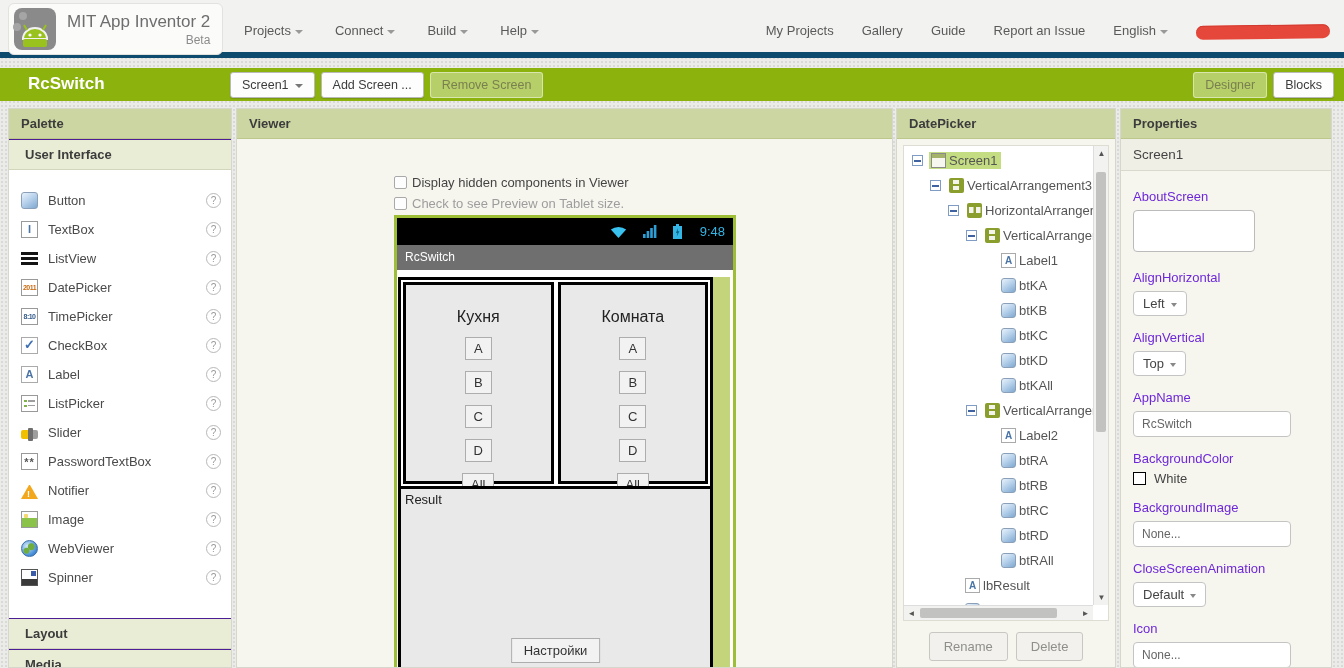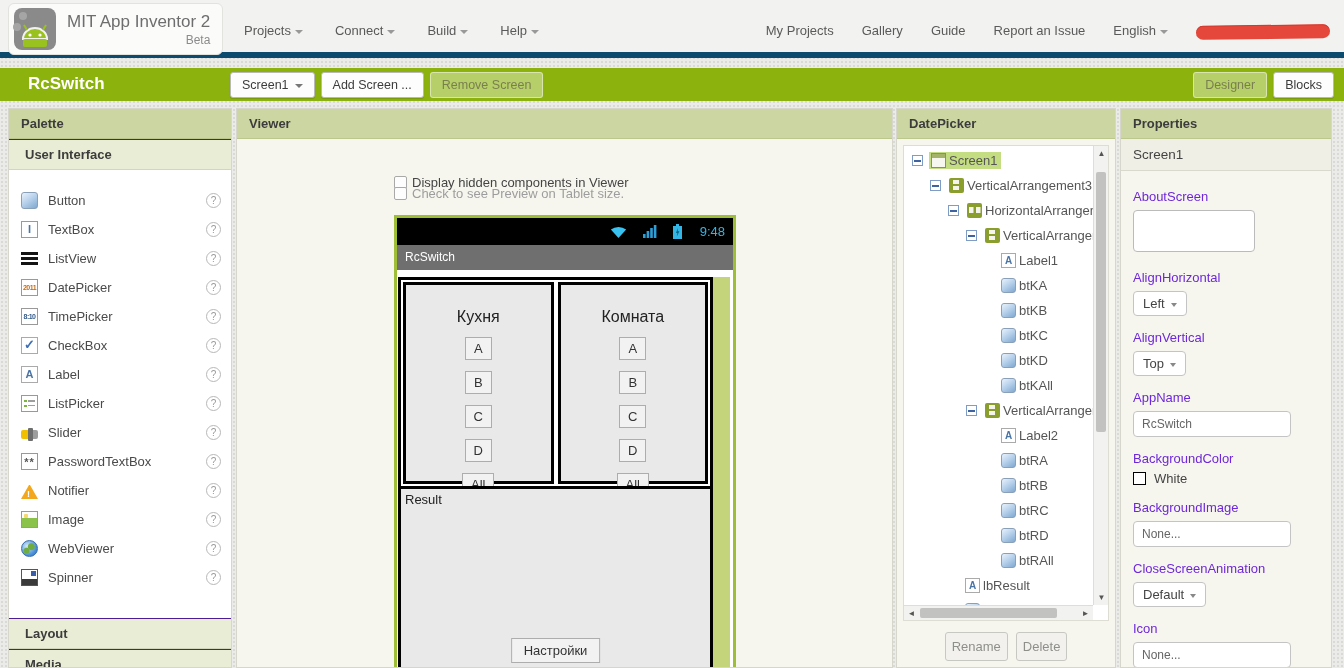--- a/index.html
+++ b/index.html
@@ -142,21 +142,21 @@
   .ti-label { background:#fff; border:1px solid #aaa; color:#4a74a5; font-weight:bold;
               font-size:10px; line-height:13px; text-align:center; }
   .ti-button { background:linear-gradient(145deg,#eaf2fb 0%,#b9d3ec 45%,#7fa8d0 100%);
                border:1px solid #8aa0b8; border-radius:3px; }
   .vscroll { position:absolute; right:0; top:0; bottom:15px; width:15px; background:#f2f2f0; border-left:1px solid #ddd; }
   .vscroll .thumb { position:absolute; left:2px; right:2px; top:26px; height:260px; background:#c2c2c0; border-radius:2px; }
   .hscroll { position:absolute; left:0; right:15px; bottom:0; height:15px; background:#f2f2f0; border-top:1px solid #ddd; }
   .hscroll .thumb { position:absolute; top:2px; bottom:2px; left:16px; right:36px; background:#c2c2c0; border-radius:2px; }
   .sarrow { position:absolute; color:#555; font-size:8px; line-height:15px; width:15px; text-align:center; cursor:pointer; }
   .comp-btns { display:flex; justify-content:center; gap:8px; margin-top:11px; }
-  .comp-btn { background:#f2f1ee; border:1px solid #c8c8c2; border-radius:3px; padding:6px 6px;
+  .comp-btn { background:#f2f1ee; border:1px solid #c8c8c2; border-radius:3px; padding:6px 14px;
               font-size:13px; color:#8f8f8a; font-family:inherit; cursor:pointer; }
 
   
   .prop-sub { background:#f0efe5; border-bottom:1px solid #d9d9cd; padding:8px 12px; font-size:13.5px; color:#444; }
   .prop-body { padding:4px 12px; }
   .prop-label { font-size:13px; color:#6d28d9; margin-top:14px; }
   .prop-textarea { margin-top:6px; width:122px; height:42px; border:1px solid #bbb; border-radius:4px;
                    background:#fff; resize:none; font-family:inherit; font-size:12px; color:#555; padding:3px 5px; }
   .prop-select { display:inline-block; margin-top:6px; background:#fff; border:1px solid #c4c4c4; border-radius:4px;
                  padding:4px 9px; font-size:13px; color:#444; cursor:pointer; }
@@ -312,21 +312,21 @@
     </div>
 </section>
 
 <section class="panel" id="viewer">
   <div class="panel-hd">Viewer</div>
   <div class="viewer-body">
     <div class="cb-row" style="top:36px">
       <span class="cb-box"></span>
       <span class="cb-label1">Display hidden components in Viewer</span>
     </div>
-    <div class="cb-row" style="top:47px">
+    <div class="cb-row" style="top:57px">
       <span class="cb-box"></span>
       <span class="cb-label2">Check to see Preview on Tablet size.</span>
     </div>
 
     <div class="phone">
       <div class="statusbar">
         <svg width="17" height="13" viewBox="0 0 16 12">
             <path fill="#39c2f0" d="M8 12 L0.8 4.2 A11.5 11.5 0 0 1 15.2 4.2 Z"></path>
           </svg>
         <svg width="14" height="13" viewBox="0 0 14 13">

